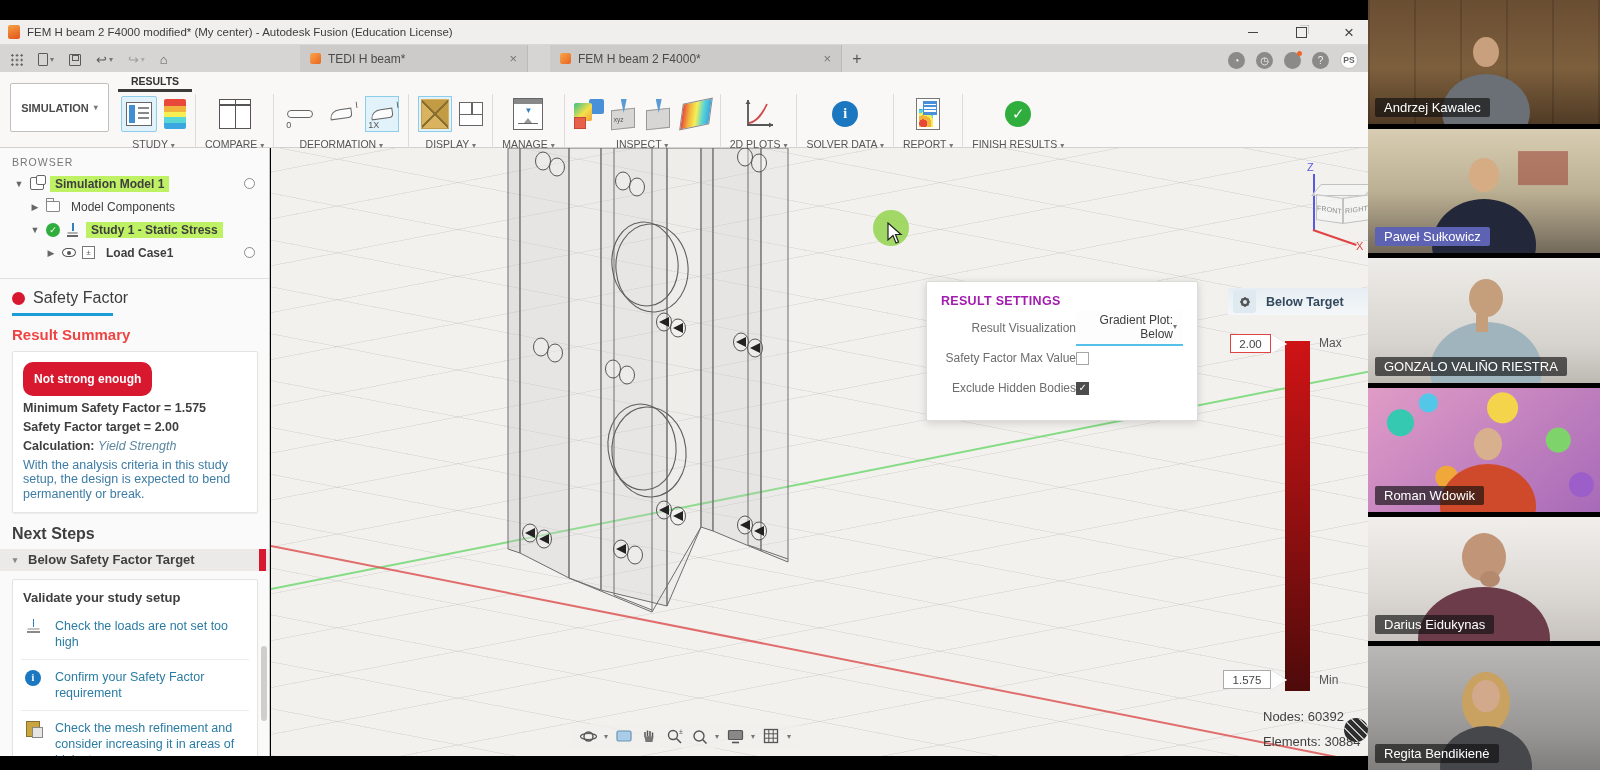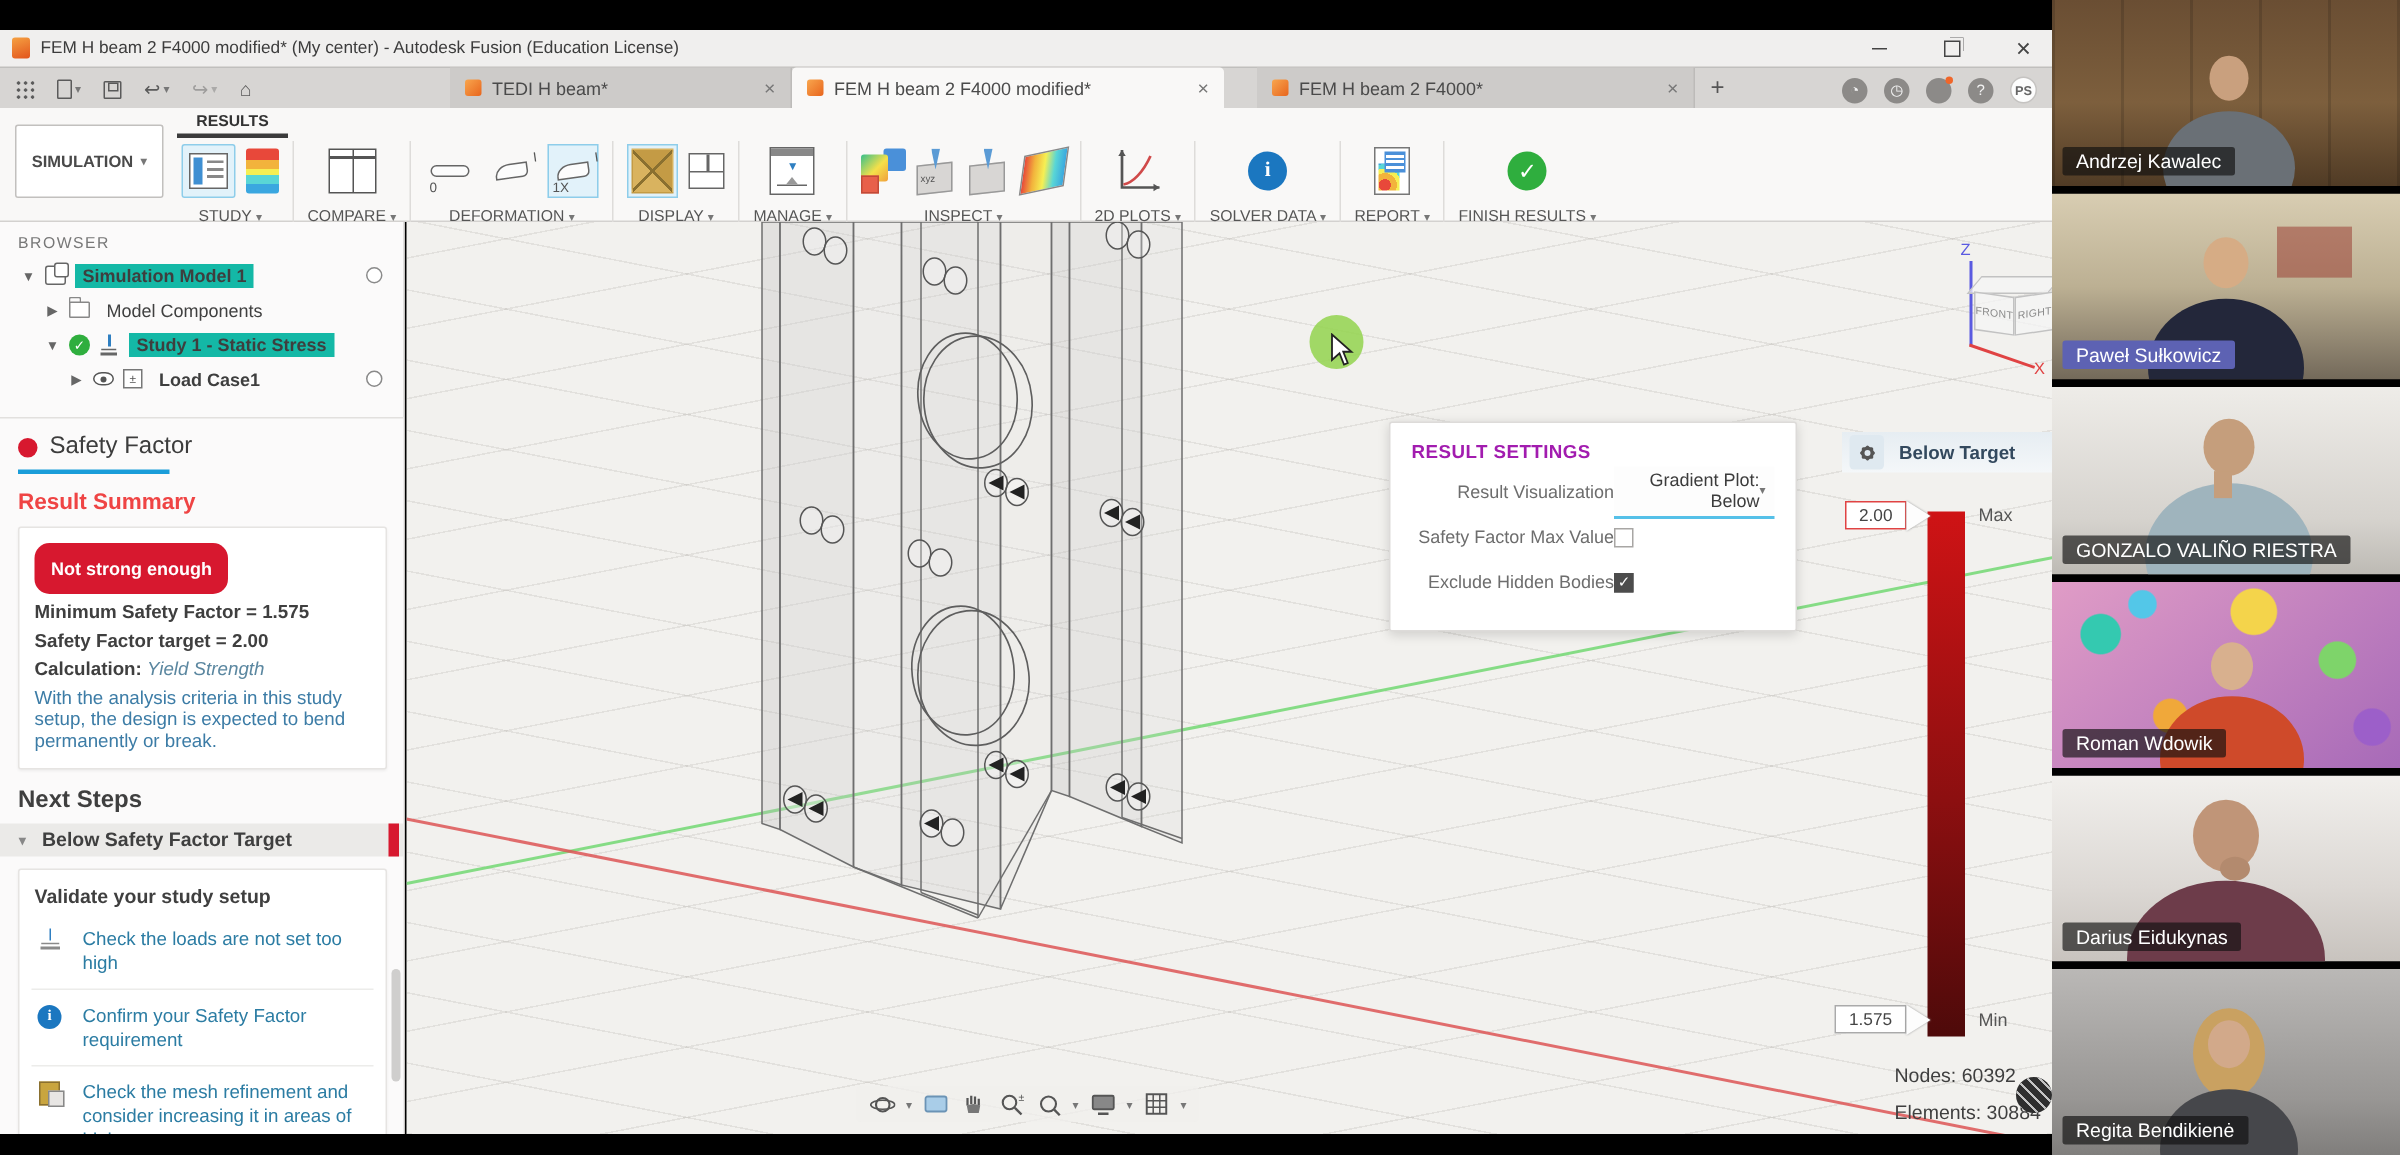--- a/index.html
+++ b/index.html
@@ -92,21 +92,21 @@
   .ic-report::after{content:"";position:absolute;right:2px;top:2px;width:12px;height:12px;border:1px solid #4a90d9;background:repeating-linear-gradient(#4a90d9 0 1.5px,#fff 1.5px 3.5px);}
   .ic-finish{width:26px;height:26px;border-radius:50%;background:#2fae3e;color:#fff;font-size:15px;display:flex;align-items:center;justify-content:center;}
   .ic-finish::before{content:"✓";}
 
   
   .content{position:absolute;left:0;top:148px;width:1368px;height:608px;}
   .left-panel{position:absolute;left:0;top:0;width:270px;height:608px;background:#fbfafa;border-right:1px solid #c6c4c2;overflow:hidden;}
   .browser-hdr{padding:8px 0 4px 12px;font-size:10.5px;letter-spacing:1px;color:#777;}
   .tree-row{display:flex;align-items:center;height:23px;font-size:12px;color:#3e3e3e;gap:6px;}
   .tree-row .lbl{padding:1px 5px;}
-  .tree-row .lbl.hl{background:#14b8a6;}
+  .tree-row .lbl.hl{background:#bef264;}
   .tw{width:10px;text-align:center;color:#666;font-size:9px;flex:0 0 auto;}
   .t-ind1{padding-left:14px;}.t-ind2{padding-left:30px;}.t-ind3{padding-left:46px;}
   .i-model{width:14px;height:13px;border:1.3px solid #666;border-radius:2px;position:relative;background:#fff;}
   .i-model::after{content:"";position:absolute;right:-3px;top:-3px;width:8px;height:8px;border:1.3px solid #666;border-radius:2px;background:#fff;}
   .i-folder{width:14px;height:11px;border:1.3px solid #888;border-radius:1px;position:relative;background:#fff;}
   .i-folder::before{content:"";position:absolute;left:-1px;top:-3.6px;width:6px;height:2.6px;border:1.3px solid #888;border-bottom:none;border-radius:1px 1px 0 0;}
   .i-check{width:14px;height:14px;border-radius:50%;background:#2fae3e;color:#fff;font-size:9px;display:flex;align-items:center;justify-content:center;}
   .i-check::before{content:"✓";}
   .i-study{width:14px;height:14px;position:relative;}
   .i-study::before{content:"";position:absolute;left:6px;top:0;width:1.6px;height:8px;background:#2f7fc1;}
@@ -227,25 +227,20 @@
         <span class="qa">
             <span class="i-save"></span>
           </span>
         <span class="qa">↩<span class="caret"></span></span>
         <span class="qa dim">↪<span class="caret"></span></span>
         <span class="qa">⌂</span>
       </div>
       <div class="tab" style="width:228px">
         <span class="cube-icon"></span>
         <span>TEDI H beam*</span>
-        <span class="x-icon"></span>
-      </div>
-      <div class="tab active" style="width:288px">
-        <span class="cube-icon"></span>
-        <span>FEM H beam 2 F4000 modified*</span>
         <span class="x-icon"></span>
       </div>
       <div class="tab" style="width:292px;margin-left:22px">
         <span class="cube-icon"></span>
         <span>FEM H beam 2 F4000*</span>
         <span class="x-icon"></span>
       </div>
       <div class="newtab">+</div>
       <div class="tab-right-icons">
         <span class="circ-icon">◔</span>

